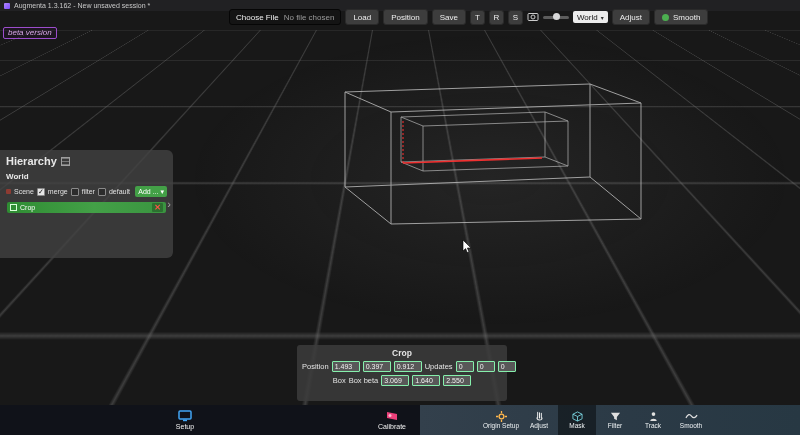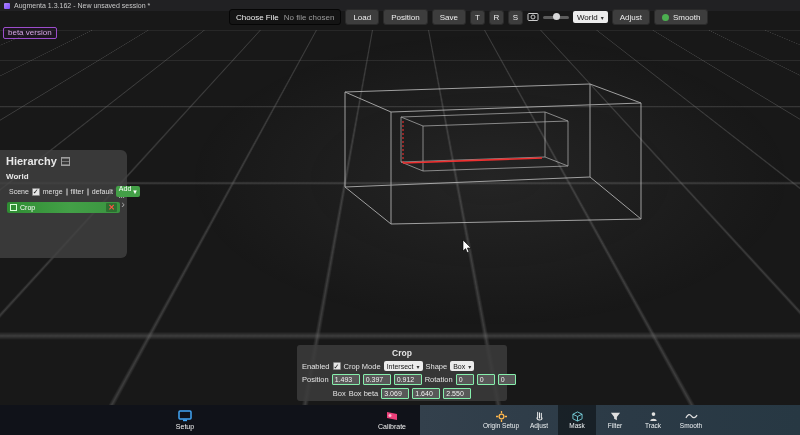--- a/index.html
+++ b/index.html
@@ -16,41 +16,41 @@
   .glow{position:absolute;inset:0;background:radial-gradient(ellipse 430px 210px at 490px 180px, rgba(150,150,150,.10), transparent 70%);}
   .wire{position:absolute;inset:0;}
 
   
   .titlebar{position:absolute;top:0;left:0;right:0;height:11px;background:#212123;display:flex;
     align-items:center;gap:4px;padding-left:4px;font-size:7px;color:#c9c9c9;z-index:30;}
   .appicon{width:6px;height:6px;border-radius:1px;background:linear-gradient(135deg,#b388ff,#7c4dff);}
 
   
   .beta{position:absolute;left:3px;top:27px;border:1px solid #9c4dcc;color:#d6a7e6;font-size:8px;
-    line-height:10px;padding:0 4px;border-radius:2px;background:rgba(40,10,50,.25);z-index:25;}
+    line-height:10px;padding:0 4px;border-radius:2px;background:rgba(40,10,50,.25);z-index:25;font-style:italic;}
 
   
   .toolbar{position:absolute;left:229px;top:9px;height:16px;display:flex;align-items:center;gap:4px;z-index:30;}
   .filepill{display:flex;align-items:center;gap:5px;background:#141414;border:1px solid #060606;
     border-radius:3px;height:14px;padding:0 6px;}
   .filepill .cf{color:#f0f0f0;font-size:8px;}
   .filepill .nf-txt{color:#9a9a9a;font-size:8px;}
   .tbtn{background:#3d3d3d;border:1px solid #2a2a2a;color:#ededed;font-size:8px;height:14px;
     display:inline-flex;align-items:center;padding:0 7px;border-radius:3px;}
   .sqbtn{width:13px;height:13px;padding:0;justify-content:center;}
   .iconbtn{background:none;border:none;display:inline-flex;align-items:center;}
   .slider{width:26px;height:3px;background:#5c5c5c;border-radius:2px;position:relative;}
   .knob{position:absolute;left:10px;top:-2.5px;width:7px;height:7px;border-radius:50%;background:#d8d8d8;}
   .sel{display:inline-flex;align-items:center;gap:3px;background:#ececec;color:#141414;border-radius:2px;
     padding:0 4px;height:12px;font-size:8px;}
   .sel .ar{font-size:6px;color:#333;}
   .greendot{width:7px;height:7px;border-radius:50%;background:#4caf50;margin-right:4px;}
 
   
-  .hier{position:absolute;left:0;top:150px;width:127px;height:108px;background:rgba(66,66,66,.78);
+  .hier{position:absolute;left:0;top:150px;width:173px;height:108px;background:rgba(66,66,66,.78);
     border-radius:0 6px 6px 0;z-index:20;color:#e8e8e8;padding:5px 6px;box-sizing:border-box;}
   .hier h1{margin:0;font-size:11px;font-weight:bold;display:flex;align-items:center;gap:4px;}
   .hier .panelicon{width:7px;height:7px;border:1px solid #9e9e9e;background:
     repeating-linear-gradient(#777 0 1px, transparent 1px 3px);}
   .hier .world{font-size:8px;font-weight:bold;margin-top:5px;}
   .hrow{display:flex;align-items:center;gap:3px;font-size:7px;margin-top:5px;color:#e0e0e0;}
   .cb{display:inline-flex;align-items:center;justify-content:center;width:8px;height:8px;
     border:1px solid #8a8a8a;background:#2c2c2c;border-radius:1px;box-sizing:border-box;}
   .cb.on{background:#e6e6e6;}
   .cb i{font-style:normal;font-size:7px;line-height:7px;color:#111;}
@@ -183,41 +183,25 @@
       <span class="cubeicon"></span>
       <span>Crop</span>
       <span class="del">✕</span>
     </div>
     <span class="collapse">›</span>
   </div>
 
   <div class="croppanel">
     <div class="ttl">Crop</div>
     <div class="crow">
-      <span>Enabled</span>
-      <span class="cb on">
-          <i>✓</i>
-        </span>
-      <span>Crop Mode</span>
-      <span class="sel small">
-        <span>Intersect</span>
-        <span class="ar">▾</span>
-      </span>
-      <span>Shape</span>
-      <span class="sel small">
-        <span>Box</span>
-        <span class="ar">▾</span>
-      </span>
-    </div>
-    <div class="crow">
       <span>Position</span>
       <input class="nf w24" value="1.493" style="">
       <input class="nf w24" value="0.397" style="">
       <input class="nf w24" value="0.912" style="">
-      <span>Rotation</span>
+      <span>Updates</span>
       <input class="nf w14" value="0" style="">
       <input class="nf w14" value="0" style="">
       <input class="nf w14" value="0" style="">
     </div>
     <div class="crow center">
       <span>Box</span>
       <span>Box beta</span>
       <input class="nf w24" value="3.069" style="">
       <input class="nf w24" value="1.640" style="">
       <input class="nf w24" value="2.550" style="">

